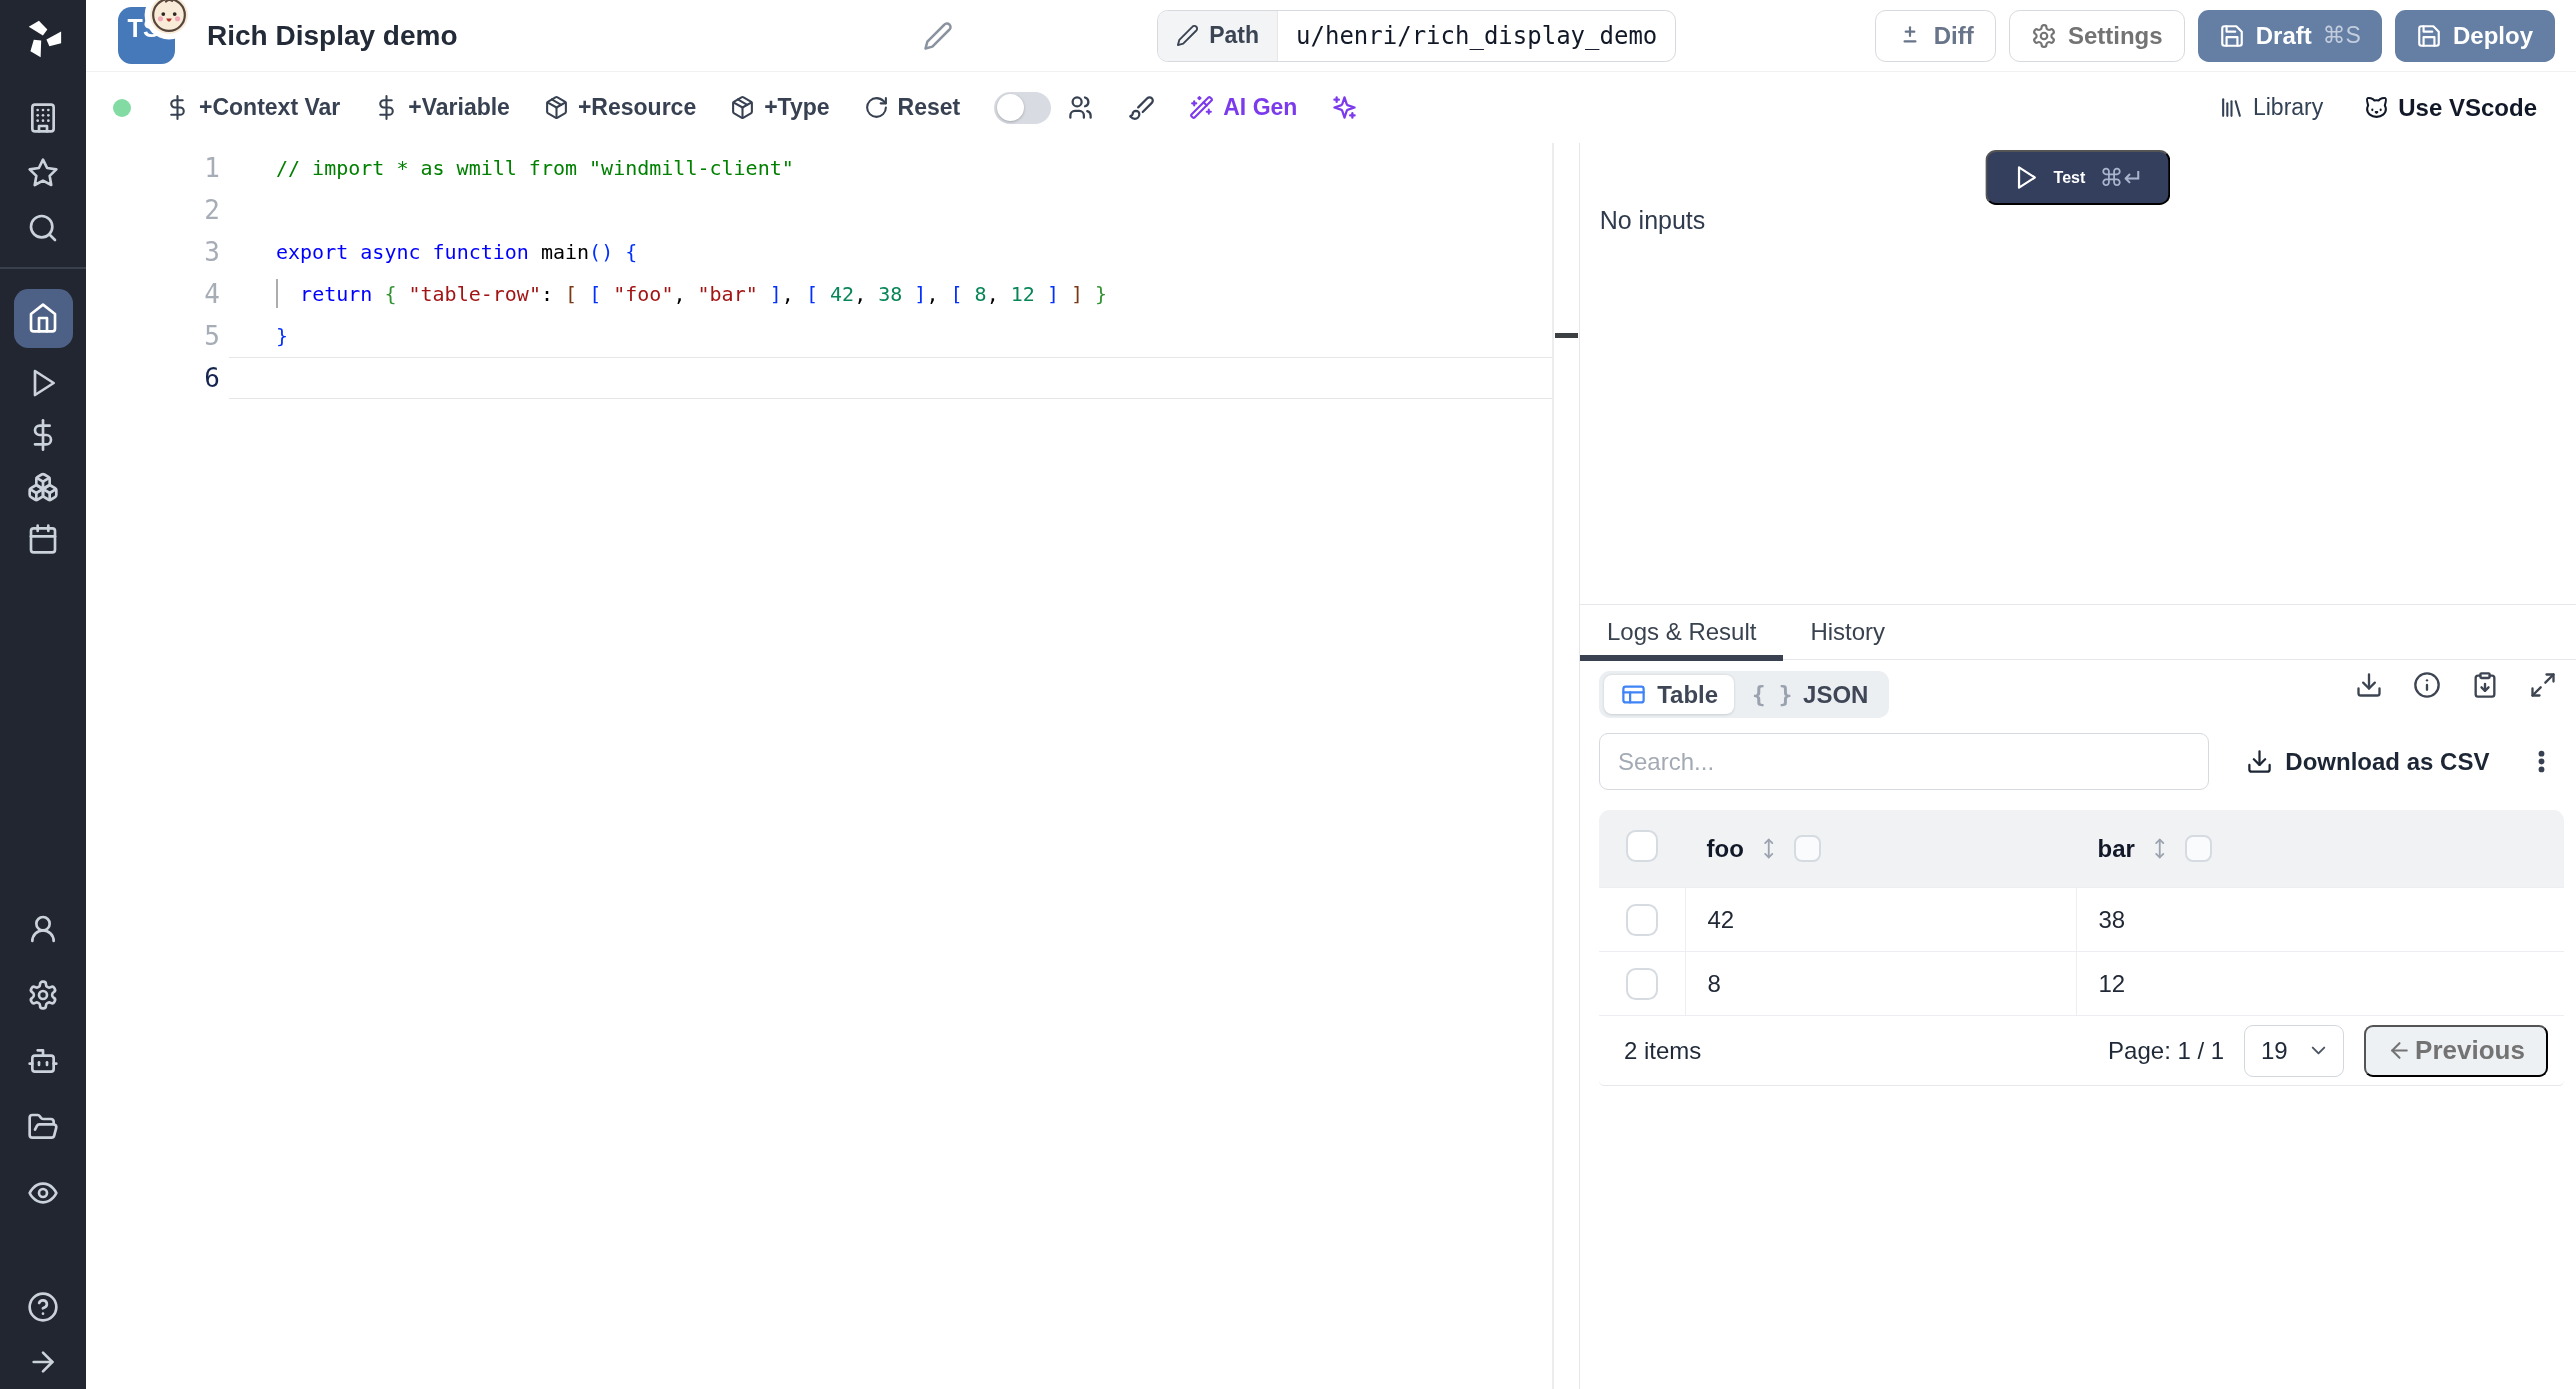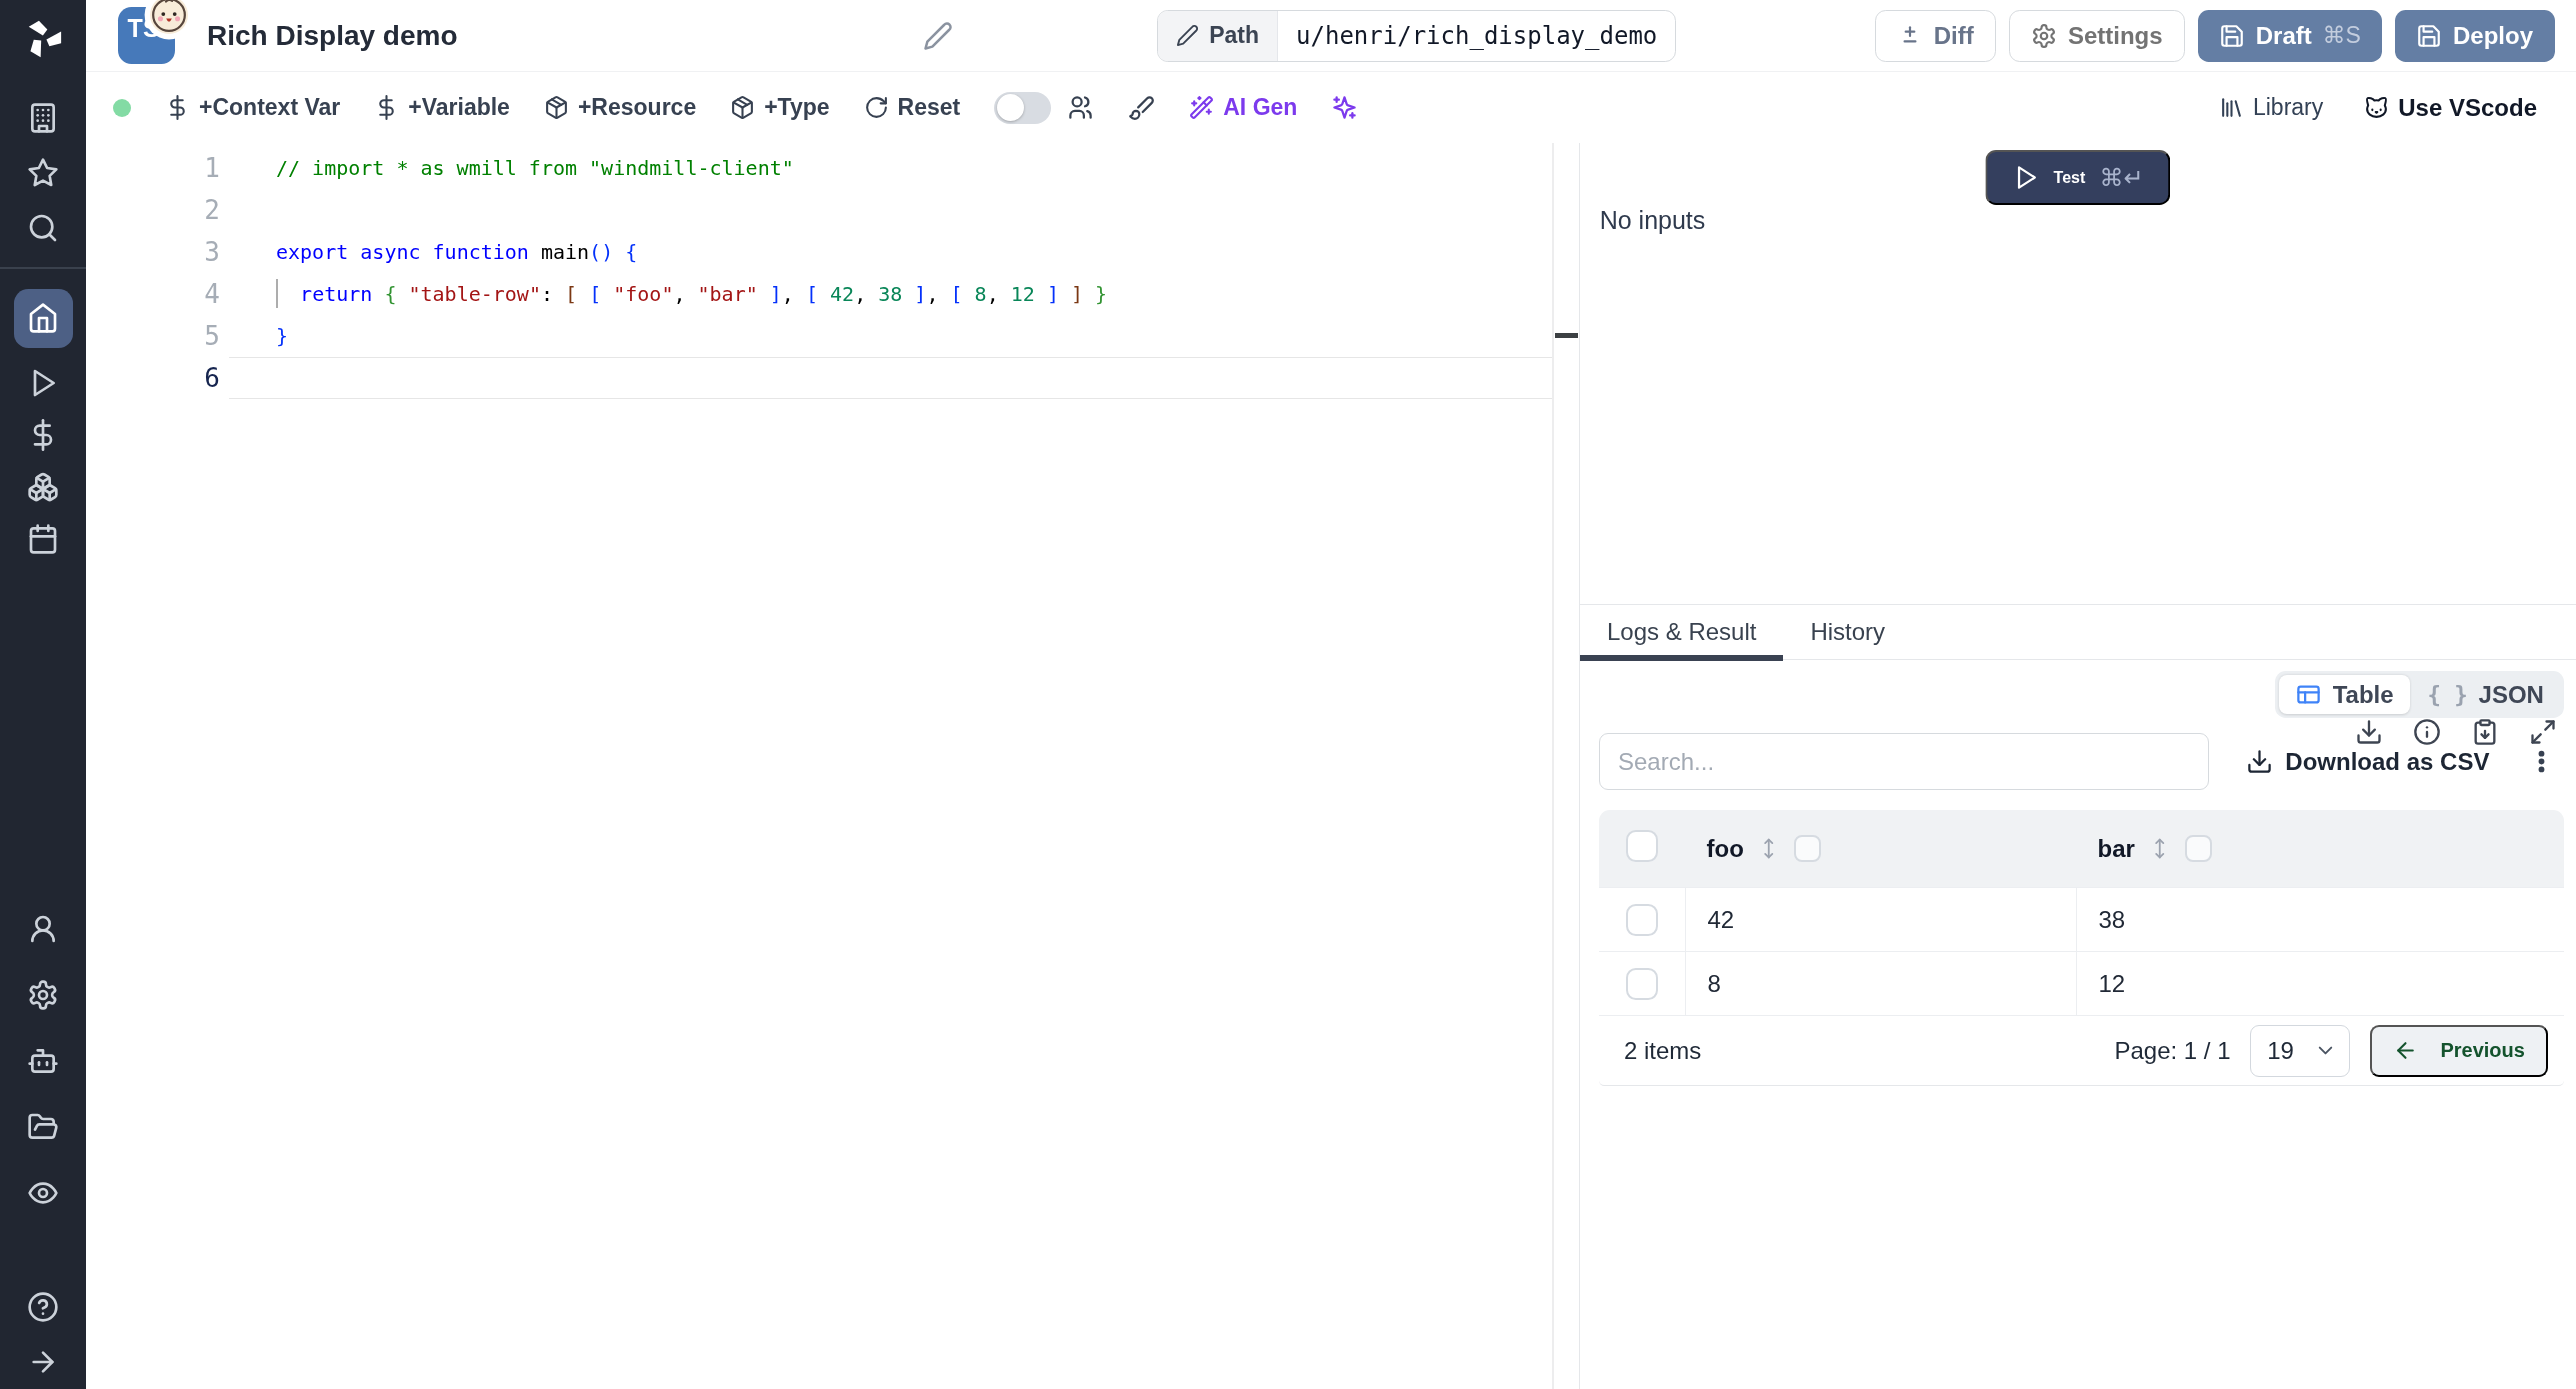--- a/index.html
+++ b/index.html
@@ -87,21 +87,21 @@
   .test-btn svg { width:27px; height:27px; color:#fff; }
   .test-btn .t-label { color:#fff; font-size:16px; font-weight:700; }
   .test-btn .t-short { color:#a9b4cd; font-size:24px; }
   .no-inputs { position:absolute; top:63px; left:19.7px; font-size:25px; color:#2f3a4d; }
 
   #result-tabs { height:55px; display:flex; border-bottom:1.8px solid #e5e7ea; }
   .rtab { padding:0 27px; display:flex; align-items:center; font-size:24px; color:#39424f; position:relative; cursor:pointer; }
   .rtab.active::after { content:''; position:absolute; left:0; right:0; bottom:-1.8px; height:5.4px; background:#3a4252; }
 
   #results-body { padding:0 11.6px 0 19px; }
-  .view-row { margin-top:10.7px; height:52px; display:flex; align-items:flex-end;flex-direction:column; }
+  .view-row { margin-top:10.7px; height:52px; display:flex; align-items:flex-start; }
   .seg { background:#eceff2; border-radius:10.7px; padding:4.5px; display:flex; gap:1.8px; }
   .seg-item { display:flex; align-items:center; gap:10.7px; padding:5.4px 16px; border-radius:8px;
     font-size:24px; font-weight:700; color:#3f4756; cursor:pointer; }
   .seg-item.active { background:#fff; box-shadow:0 0.9px 2.7px rgba(0,0,0,.14); }
   .seg-item svg { width:27px; height:27px; color:#3f83f8; }
   .braces { font-family:"DejaVu Sans Mono", monospace; font-size:22.4px; font-weight:700; color:#9aa2af; }
   .view-icons { margin-left:auto; display:flex; gap:30px; color:#3e4552; margin-right:7.2px; }
   .view-icons svg { width:28px; height:28px; cursor:pointer; }
 
   .search-row { margin-top:10.7px; display:flex; align-items:center; }
@@ -125,21 +125,21 @@
   .sort-ic { width:21.5px; height:27px; color:#9ca3af; cursor:pointer; }
   .mini-square { width:27px; height:27px; border:2.7px solid #d6dbe1; border-radius:8px; background:#fafbfc; cursor:pointer; }
 
   .t-footer { height:70px; display:flex; align-items:center; padding:0 16px 0 25px; }
   .items-count { font-size:24px; color:#1f2937; }
   .page-label { margin-left:auto; font-size:24px; color:#1f2937; }
   .page-size { margin-left:19.7px; width:100px; height:52px; border:1.8px solid #d3d8de; border-radius:9px;
     display:flex; align-items:center; padding:0 12.5px 0 16px; font-size:24px; color:#1f2937; cursor:pointer; }
   .page-size svg { margin-left:auto; width:23px; height:23px; color:#4b5563; }
   .prev-btn { margin-left:19.7px; height:52px; background:#eef1f4; border-radius:9px;
-    display:flex; align-items:center; gap:22px; padding:0 21.5px; font-size:20px; font-weight:600; color:#14532d; cursor:pointer; }
+    display:flex; align-items:center; gap:3px; padding:0 21.5px; font-size:26px; font-weight:600; color:#737373; cursor:pointer; }
   .prev-btn svg { width:25px; height:25px; }
 </style>
 </head>
 <body>
 
 <aside id="sidebar">
   <svg class="logo" viewBox="0 0 48 48">
     <g transform="translate(24,25)" fill="#fff">
       <path d="M3 1 L18 -7 L18 5 L6 8 Z"></path>
       <path d="M3 1 L18 -7 L18 5 L6 8 Z" transform="rotate(120)"></path>

